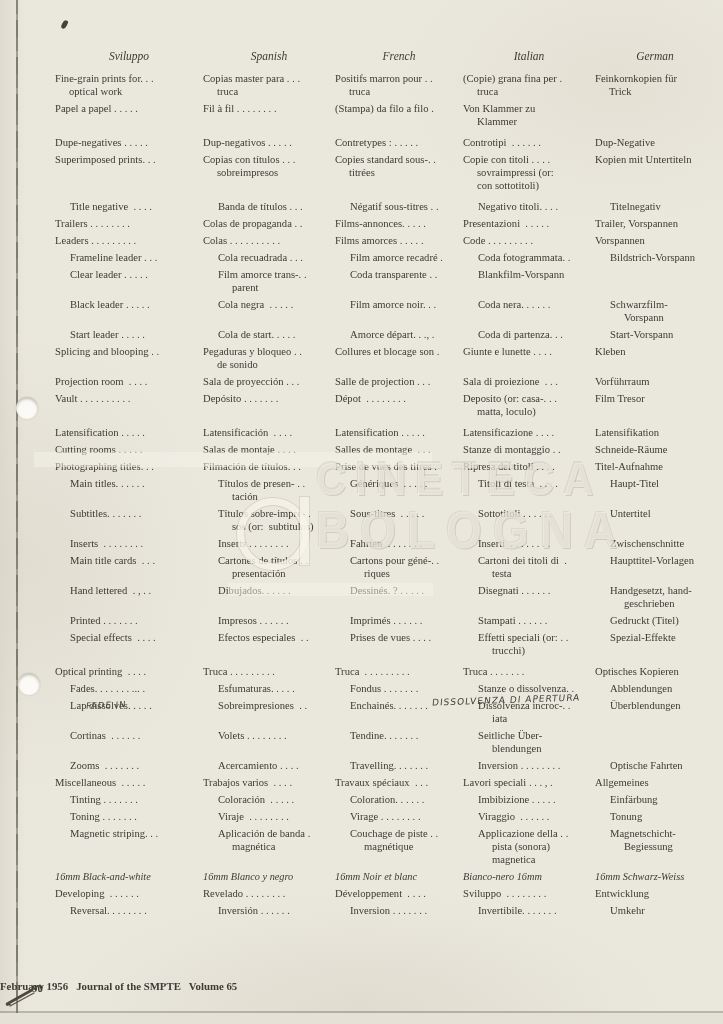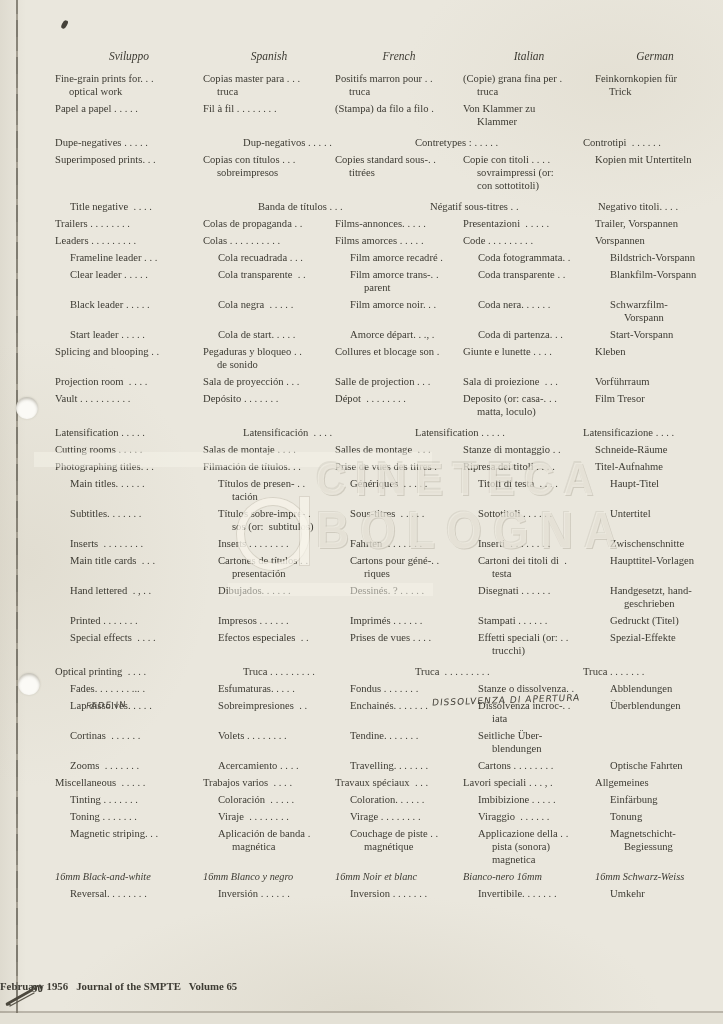--- a/index.html
+++ b/index.html
@@ -27,21 +27,21 @@
   .ink-speck{position:absolute;left:62px;top:20px;width:5px;height:9px;background:#45423a;border-radius:60% 40% 50% 50%;
     transform:rotate(28deg);box-shadow:-14px 14px 0 -3px rgba(80,75,65,.5), 8px -4px 0 -3.4px rgba(80,75,65,.45);}
   .pen-mark{position:absolute;left:4px;top:981px;}
 
   
   .content{position:absolute;left:55px;top:50px;width:660px;font-size:10.6px;line-height:13px;}
   .grid{display:grid;grid-template-columns:148px 132px 128px 132px 120px;}
   .header-row{margin-bottom:9px;font-style:italic;font-size:11.5px;}
   .col-head{text-align:center;}
   .row{margin-bottom:4px;}
-  .row.gap{margin-top:8px;gap:40px;}
+  .row.gap{margin-top:8px;}
   .row.section{font-style:italic;font-size:10.3px;}
   .cell{padding-right:5px;}
   .cell-inner{display:block;white-space:pre-wrap;padding-left:14px;text-indent:-14px;}
   .row.indent .cell-inner{padding-left:29px;}
 
   
   .footer{position:absolute;left:0;top:980px;width:723px;font-weight:bold;font-size:10.8px;}
   .page-number{position:absolute;left:32px;top:2px;}
   .citation{position:absolute;left:0;width:100%;text-align:left;white-space:pre;}
 
@@ -225,23 +225,20 @@
         </div>
         <div class="cell">
           <span class="cell-inner">Bildstrich-Vorspann</span>
         </div>
       </div>
       <div class="grid row indent">
         <div class="cell">
           <span class="cell-inner">Clear leader . . . . .</span>
         </div>
         <div class="cell">
-          <span class="cell-inner">Cola transparente  . .</span>
-        </div>
-        <div class="cell">
           <span class="cell-inner">Film amorce trans-. .
 parent</span>
         </div>
         <div class="cell">
           <span class="cell-inner">Coda transparente . .</span>
         </div>
         <div class="cell">
           <span class="cell-inner">Blankfilm-Vorspann</span>
         </div>
       </div>
@@ -581,21 +578,21 @@
         <div class="cell">
           <span class="cell-inner">Zooms  . . . . . . .</span>
         </div>
         <div class="cell">
           <span class="cell-inner">Acercamiento . . . .</span>
         </div>
         <div class="cell">
           <span class="cell-inner">Travelling. . . . . . .</span>
         </div>
         <div class="cell">
-          <span class="cell-inner">Cartons . . . . . . . .</span>
+          <span class="cell-inner">Inversion . . . . . . . .</span>
         </div>
         <div class="cell">
           <span class="cell-inner">Optische Fahrten</span>
         </div>
       </div>
       <div class="grid row">
         <div class="cell">
           <span class="cell-inner">Miscellaneous  . . . . .</span>
         </div>
         <div class="cell">
@@ -675,20 +672,37 @@
           <span class="cell-inner">16mm Blanco y negro</span>
         </div>
         <div class="cell">
           <span class="cell-inner">16mm Noir et blanc</span>
         </div>
         <div class="cell">
           <span class="cell-inner">Bianco-nero 16mm</span>
         </div>
         <div class="cell">
           <span class="cell-inner">16mm Schwarz-Weiss</span>
+        </div>
+      </div>
+      <div class="grid row">
+        <div class="cell">
+          <span class="cell-inner">Developing  . . . . . .</span>
+        </div>
+        <div class="cell">
+          <span class="cell-inner">Revelado . . . . . . . .</span>
+        </div>
+        <div class="cell">
+          <span class="cell-inner">Développement  . . . .</span>
+        </div>
+        <div class="cell">
+          <span class="cell-inner">Sviluppo  . . . . . . . .</span>
+        </div>
+        <div class="cell">
+          <span class="cell-inner">Entwicklung</span>
         </div>
       </div>
       <div class="grid row indent">
         <div class="cell">
           <span class="cell-inner">Reversal. . . . . . . .</span>
         </div>
         <div class="cell">
           <span class="cell-inner">Inversión . . . . . .</span>
         </div>
         <div class="cell">

